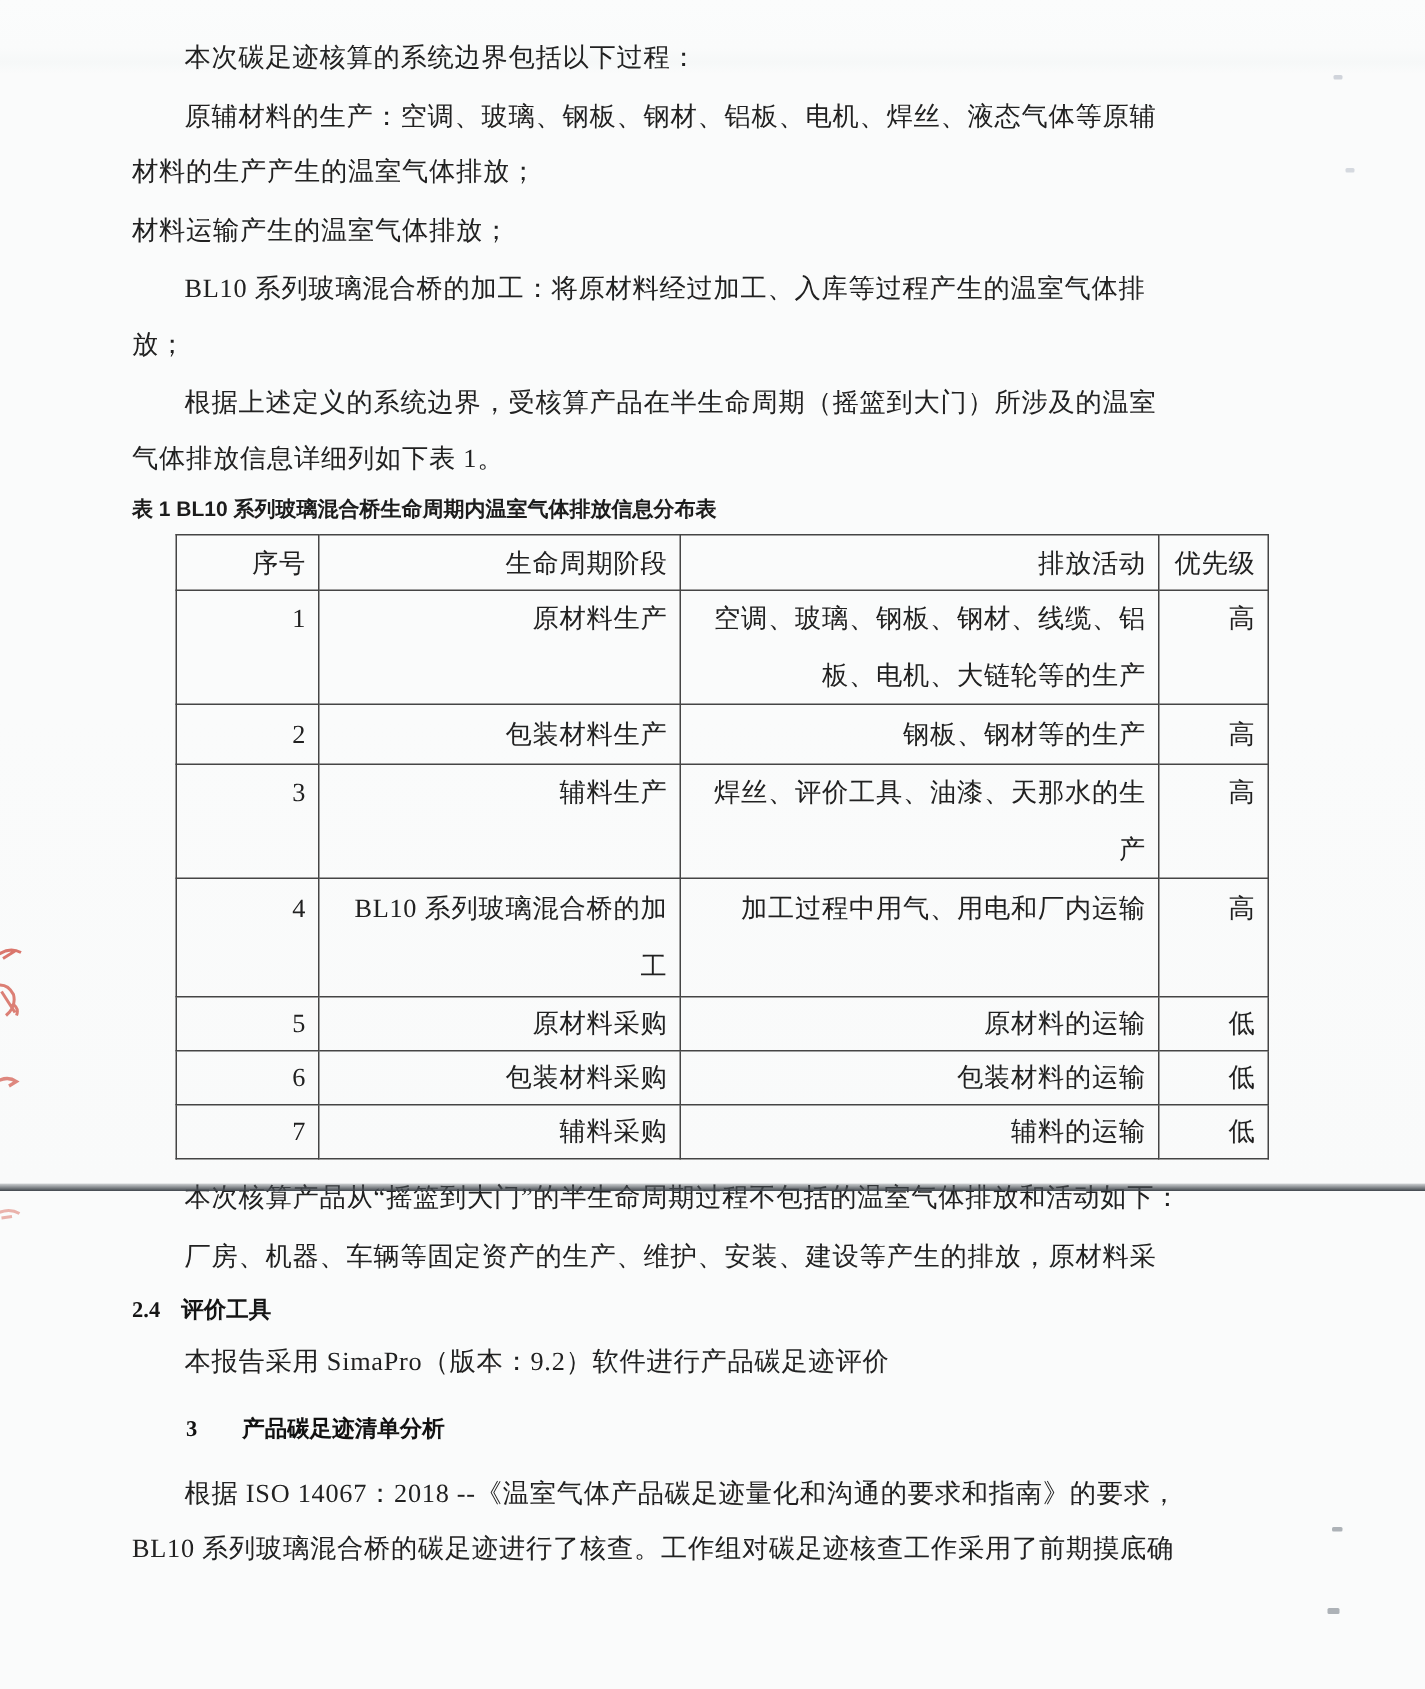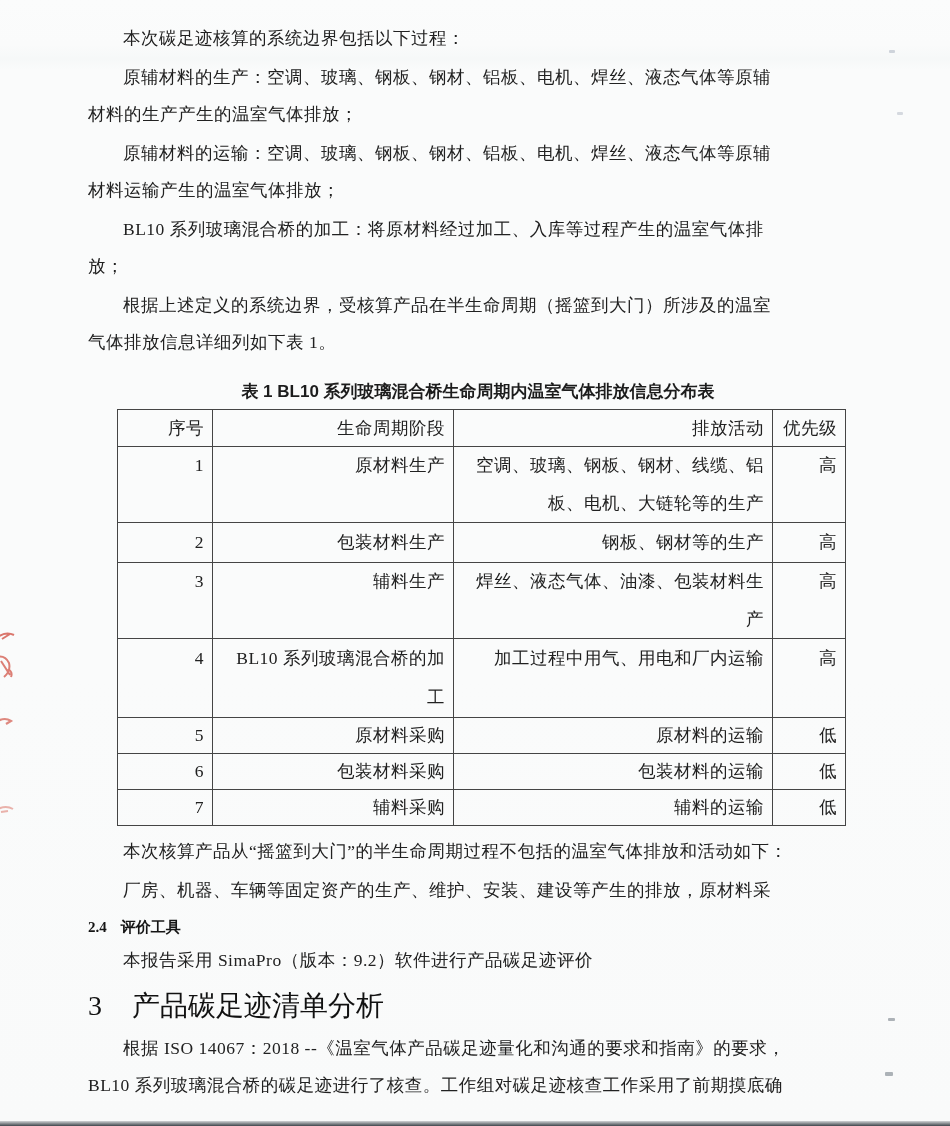--- a/index.html
+++ b/index.html
@@ -11,45 +11,45 @@
     height: 1126px;
     background: #fafbfb;
     overflow: hidden;
     position: relative;
     font-family: "Liberation Serif", "DejaVu Serif", serif;
     color: #212121;
   }
   .page {
     position: relative;
     width: 950px;
-    height: 1126px;
+    height: 794px;
     background:
       linear-gradient(180deg,
         #fbfcfc 0%, #fafbfb 4%,
         #f6f8f8 5.2%, #fafbfb 6.2%,
         #fafbfb 60%, #f9fafa 100%);
     box-sizing: border-box;
     padding: 20px 82px 0 88px;
   }
   .para { margin: 0; }
   .para .line {
     font-size: 17.5px;
     line-height: 37px;
     letter-spacing: 0.5px;
     white-space: nowrap;
   }
   .para .indent { text-indent: 2em; }
   .p-gap { margin-top: 2px; }
 
   .table-caption {
-    margin-top: 16px;
-    text-align: center;
+    margin-top: 0;
+    text-align: left;
     font-family: "Liberation Sans", "DejaVu Sans", sans-serif;
     font-weight: bold;
-    font-size: 17px;
+    font-size: 14px;
     line-height: 30px;
     color: #1c1c1c;
   }
 
   table.data-table {
     border-collapse: collapse;
     margin-left: 29px;
     width: 728px;
     table-layout: fixed;
     margin-top: 2px;
@@ -81,24 +81,25 @@
     font-weight: bold;
     font-size: 15px;
     line-height: 30px;
     color: #151515;
   }
   .h-sub .h-num { margin-right: 14px; font-family: "Liberation Serif", serif; }
 
   .h-main {
     margin-top: 7px;
     font-family: "Liberation Sans", "DejaVu Sans", sans-serif;
-    font-weight: normal;
-    font-size: 28px;
+    font-weight: bold;
+    font-size: 15px;
     line-height: 40px;
     color: #111;
+    margin-left: 36px;
   }
   .h-main .h-num { margin-right: 30px; font-family: "Liberation Serif", serif; }
 
   
   .artifact { position: absolute; pointer-events: none; }
   .pen-marks { left: 0; top: 625px; width: 22px; height: 200px; }
   .speck { background: rgba(110,118,128,0.55); border-radius: 1px; }
   .speck-a { left: 888px; top: 1018px; width: 7px; height: 3px; }
   .speck-b { left: 885px; top: 1072px; width: 8px; height: 4px; }
   .speck-c { left: 889px; top: 50px;  width: 6px; height: 3px; background: rgba(130,140,160,0.35); }
@@ -116,21 +117,20 @@
   <div class="para">
     <div class="line indent">本次碳足迹核算的系统边界包括以下过程：</div>
   </div>
 
   <div class="para p-gap">
     <div class="line indent">原辅材料的生产：空调、玻璃、钢板、钢材、铝板、电机、焊丝、液态气体等原辅</div>
     <div class="line">材料的生产产生的温室气体排放；</div>
   </div>
 
   <div class="para p-gap">
-    <div class="line indent">原辅材料的运输：空调、玻璃、钢板、钢材、铝板、电机、焊丝、液态气体等原辅</div>
     <div class="line">材料运输产生的温室气体排放；</div>
   </div>
 
   <div class="para p-gap">
     <div class="line indent">BL10 系列玻璃混合桥的加工：将原材料经过加工、入库等过程产生的温室气体排</div>
     <div class="line">放；</div>
   </div>
 
   <div class="para p-gap">
     <div class="line indent">根据上述定义的系统边界，受核算产品在半生命周期（摇篮到大门）所涉及的温室</div>
@@ -163,21 +163,21 @@
       </tr>
       <tr class="r-med">
         <td>2</td>
         <td>包装材料生产</td>
         <td>钢板、钢材等的生产</td>
         <td>高</td>
       </tr>
       <tr class="r-tall">
         <td>3</td>
         <td>辅料生产</td>
-        <td>焊丝、液态气体、油漆、包装材料生产</td>
+        <td>焊丝、评价工具、油漆、天那水的生产</td>
         <td>高</td>
       </tr>
       <tr class="r-med">
         <td>4</td>
         <td>BL10 系列玻璃混合桥的加工</td>
         <td>加工过程中用气、用电和厂内运输</td>
         <td>高</td>
       </tr>
       <tr class="r-std">
         <td>5</td>

